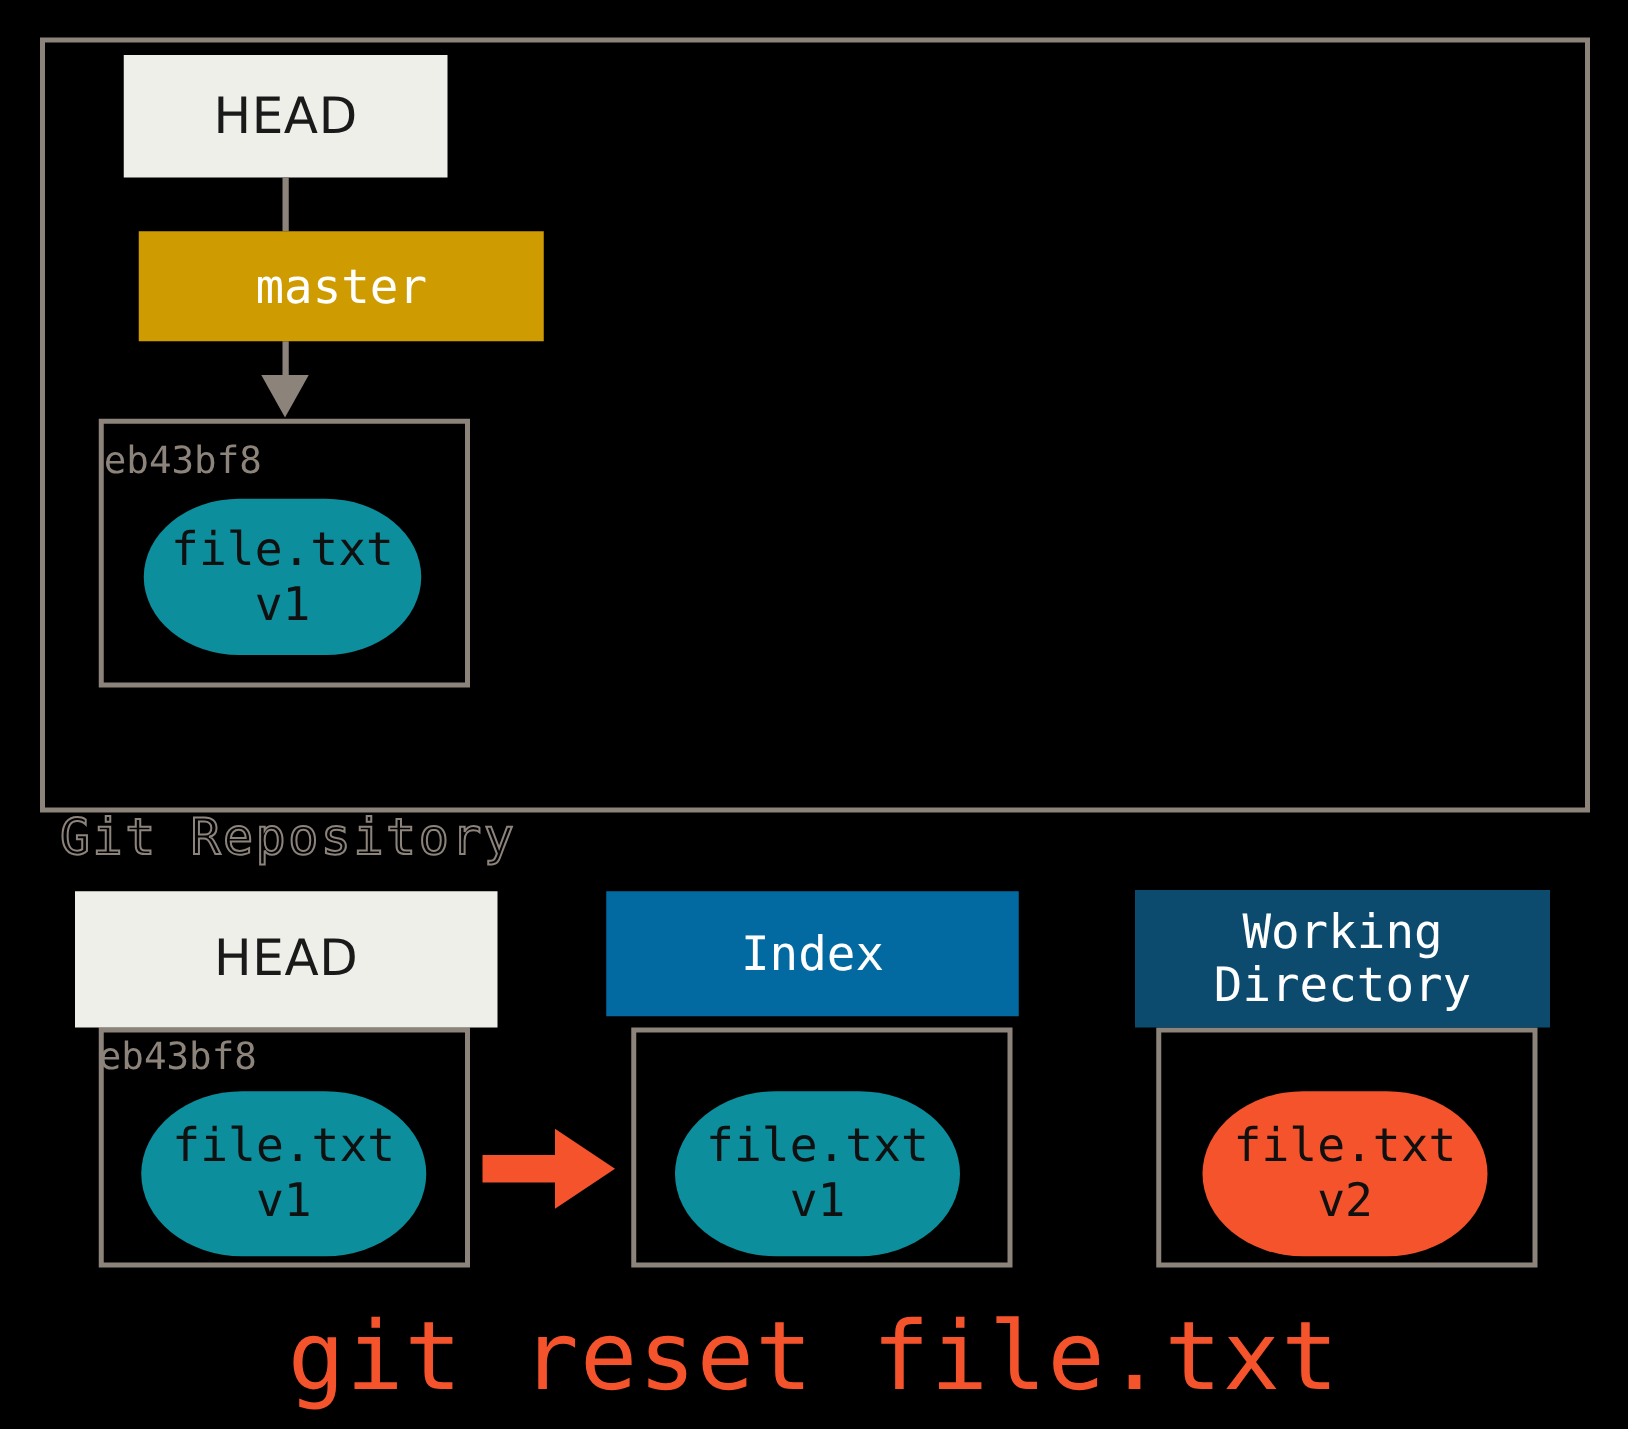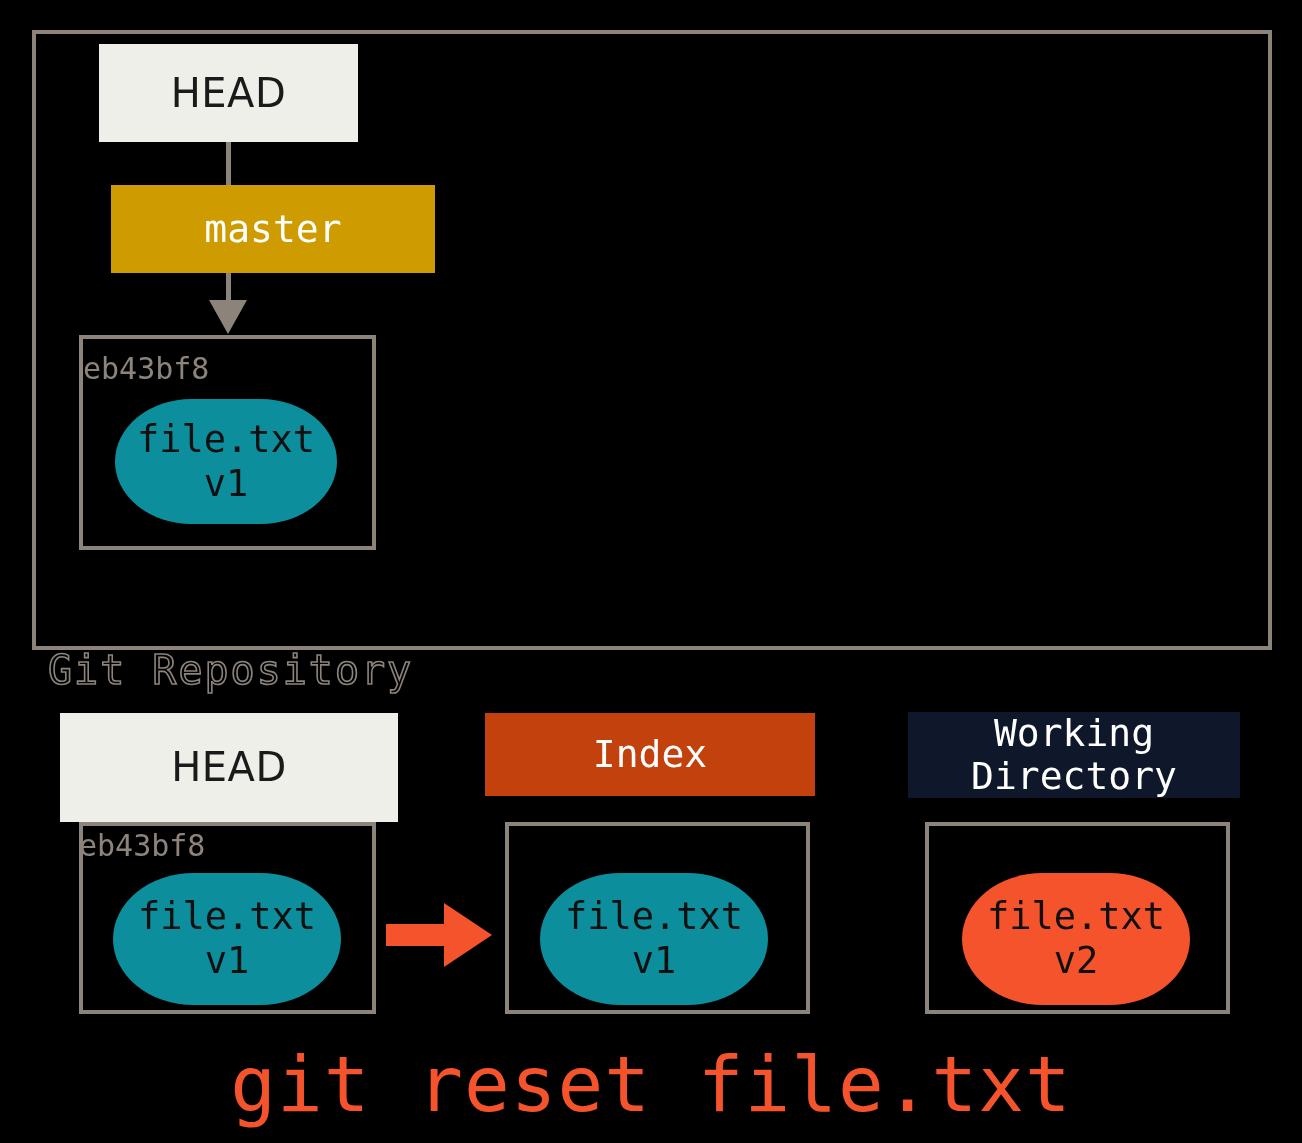--- a/index.html
+++ b/index.html
@@ -167,31 +167,31 @@
     <span>file.txt</span>
     <span>v1</span>
   </div>
 
   <div class="abs arrow-right-wrap" style="left:386px; top:903px; width:106px; height:64px;">
     <div class="arrow-shaft"></div>
     <div class="arrow-tip"></div>
   </div>
 
   <div class="abs container-box" style="left:505px; top:822px; width:305px; height:192px;"></div>
-  <div class="abs hdr-box" style="left:485px; top:713px; width:330px; height:83px; background:#c2410c;">
+  <div class="abs hdr-box" style="left:485px; top:713px; width:330px; height:100px; background:#0369a1;">
     <span class="label-mono-white">Index</span>
   </div>
   <div class="abs sha" style="left:505px; top:828px; width:305px;"></div>
   <div class="abs blob" style="left:540px; top:873px; width:228px; height:132px; background:#0C8E9C;">
     <span>file.txt</span>
     <span>v1</span>
   </div>
 
   <div class="abs container-box" style="left:925px; top:822px; width:305px; height:192px;"></div>
-  <div class="abs hdr-box" style="left:908px; top:712px; width:332px; height:86px; background:#0f172a;">
+  <div class="abs hdr-box" style="left:908px; top:712px; width:332px; height:110px; background:#0c4a6e;">
     <span class="label-mono-white">Working
 Directory</span>
   </div>
   <div class="abs sha" style="left:925px; top:828px; width:305px;"></div>
   <div class="abs blob" style="left:962px; top:873px; width:228px; height:132px; background:#F4532C;">
     <span>file.txt</span>
     <span>v2</span>
   </div>
 
   <div class="abs" style="left:0px; top:1034px; width:1302px; height:100px; display:flex; align-items:center; justify-content:center;">

